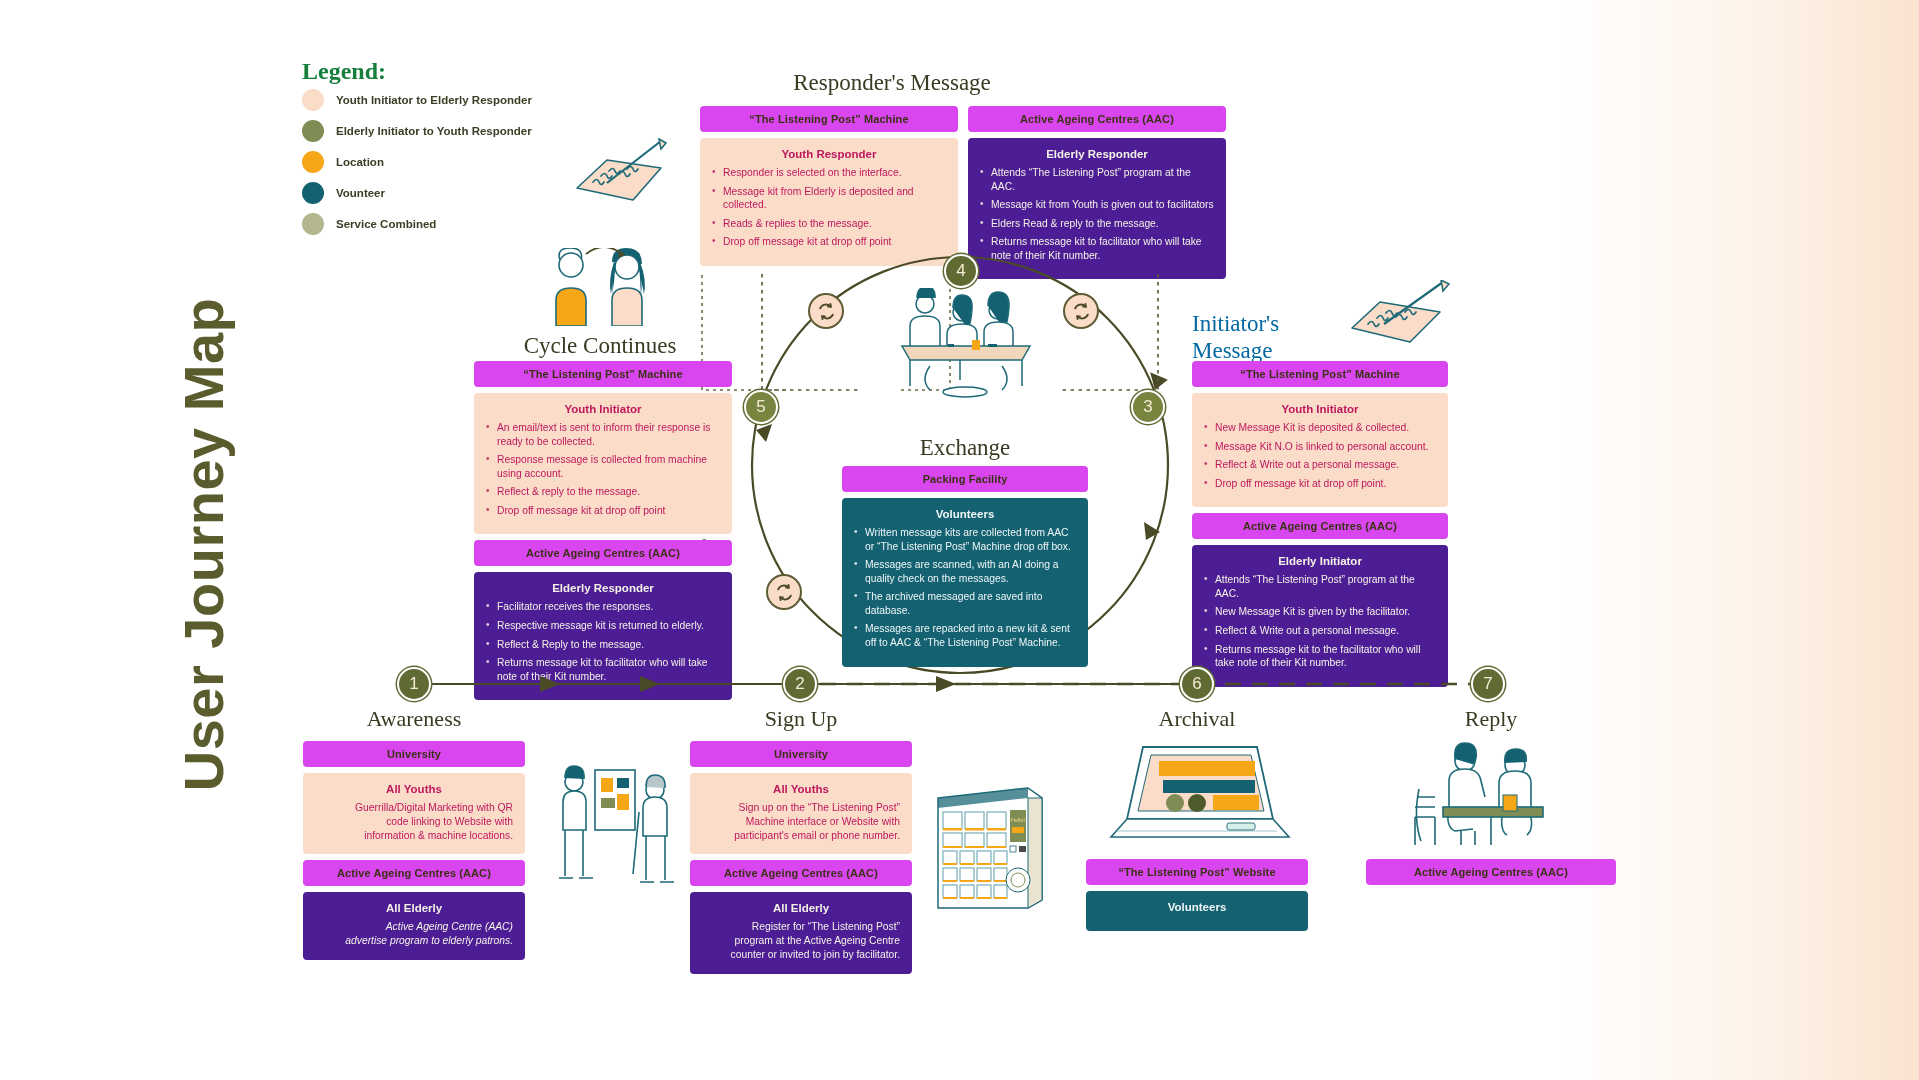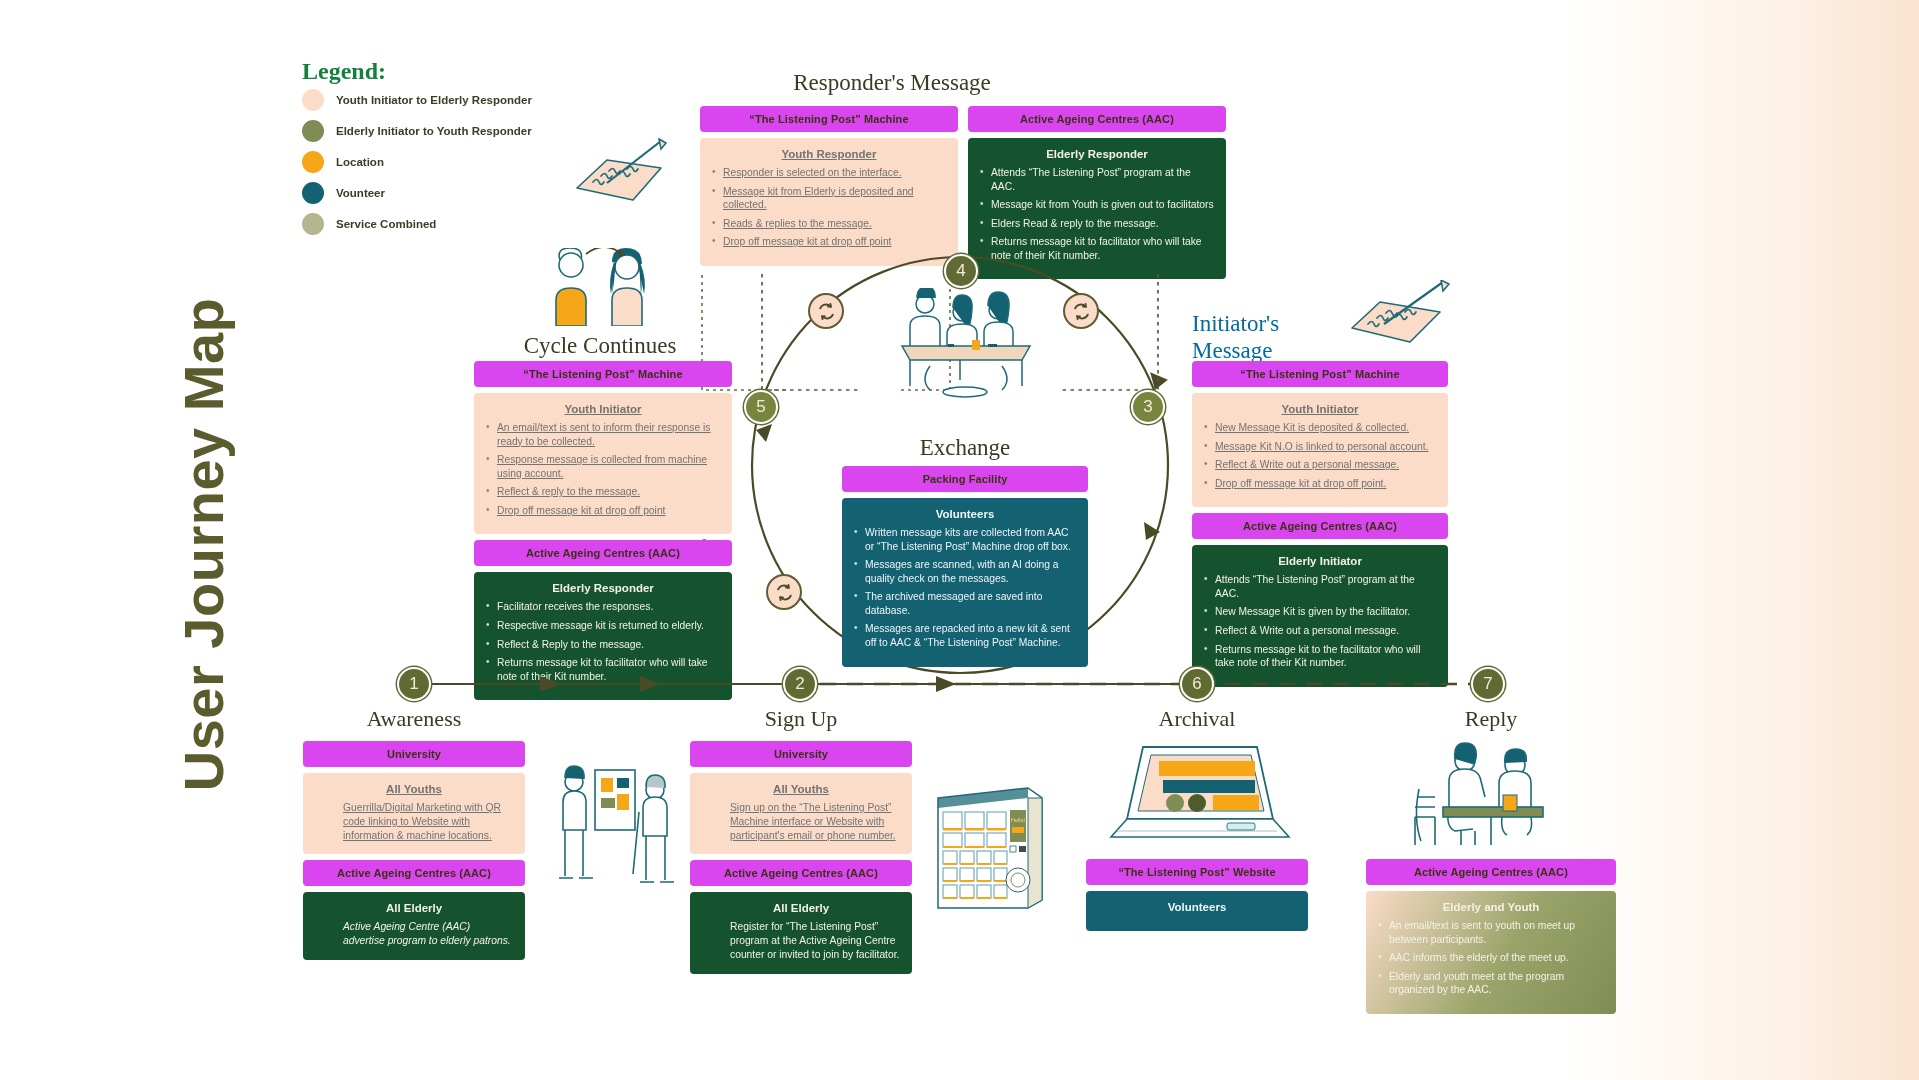--- a/index.html
+++ b/index.html
@@ -40,29 +40,29 @@
   .legend-dot { width:22px; height:22px; border-radius:50%; flex:none; margin-right:12px; }
   .legend-label { font-size:11.5px; font-weight:bold; color:#3d3d26; }
 
   
   .hdr {
     background:#d946ef; color:#3b3113; text-align:center;
     font-size:11px; font-weight:bold; padding:7px 6px; border-radius:4px;
     letter-spacing:.1px;
   }
   .body { border-radius:4px; padding:10px 12px 12px; }
-  .body.peach { background:#fadcc8; color:#737373;text-decoration:underline; }
-  .body.olive { background:#14532d; color:#f4f2e5; }
+  .body.peach { background:#fadcc8; color:#be185d; }
+  .body.olive { background:#4c1d95; color:#f4f2e5; }
   .body.teal  { background:#146172; color:#eef6f6; }
   .body.fade  { background:linear-gradient(120deg,#fadcc8 0%, #9aa46a 55%, #7f8d55 100%); color:#f4f2e5; }
   .body .role { text-align:center; font-size:11.5px; font-weight:bold; margin-bottom:6px; }
   .body ul { list-style:none; }
   .body li { font-size:10.3px; line-height:1.32; margin-bottom:5px; padding-left:11px; position:relative; }
   .body li:before { content:"•"; position:absolute; left:0; top:-1px; font-size:10px; opacity:.85; }
-  .body p.para { font-size:10.3px; line-height:1.34; text-align:left;margin-left:28px; }
+  .body p.para { font-size:10.3px; line-height:1.34; text-align:right;margin-left:28px; }
   .body p.para.it { font-style:italic; }
   .gapv { height:6px; }
 
   
   .sect-title { font-size:23px; color:#3b3a22; text-align:center; font-weight:normal; }
 
   
   .badge {
     width:34px; height:34px; border-radius:50%;
     background:#5f6b33; border:2px solid #ffffff;
@@ -506,23 +506,15 @@
         <rect x="52" y="66" width="100" height="10" fill="#7f8d55"></rect>
         <path d="M100,76 v28"></path>
         <path d="M28,48 q-6,30 2,52"></path>
         <path d="M26,56 h18 M24,66 h20 M24,76 h20"></path>
         <path d="M24,76 v28 M44,76 v28"></path>
       </g>
       <rect x="112" y="54" width="14" height="16" fill="#f5a718" stroke="#1e6a78" stroke-width="1"></rect>
     </svg>
     <div class="hdr">Active Ageing Centres (AAC)</div>
     <div class="gapv"></div>
-    <div class="body fade">
-      <div class="role">Elderly and Youth</div>
-      <ul>
-        <li>An email/text is sent to youth on meet up between participants.</li>
-        <li>AAC informs the elderly of the meet up.</li>
-        <li>Elderly and youth meet at the program organized by the AAC.</li>
-      </ul>
-    </div>
   </div>
 
 </div>
 
 </body></html>

